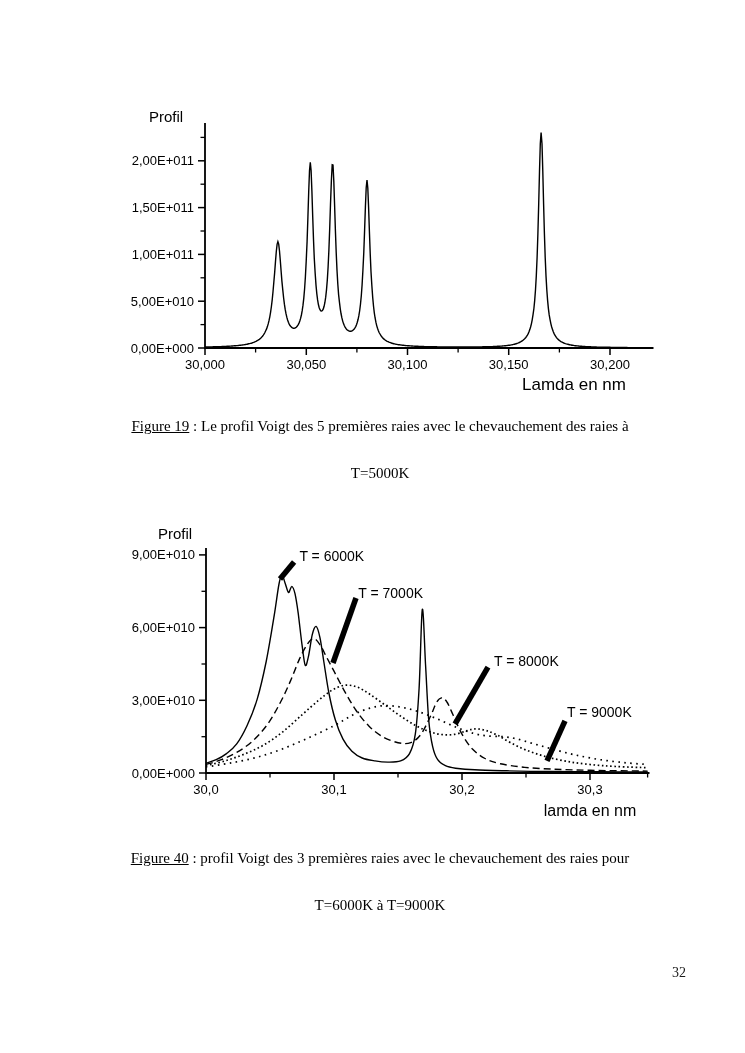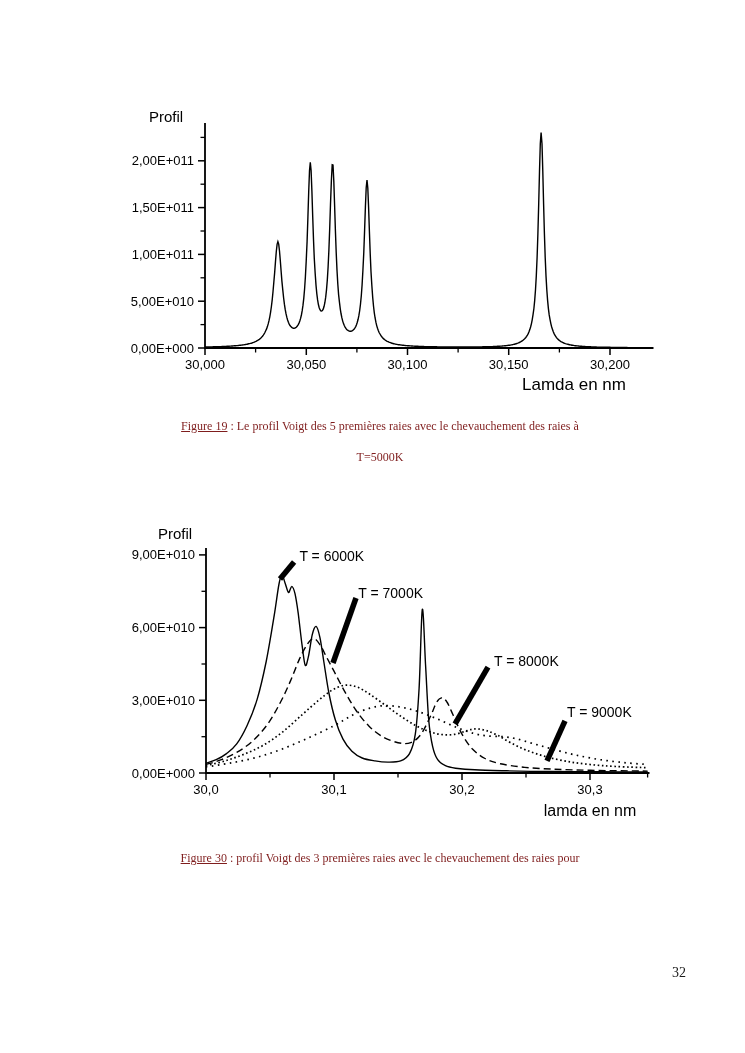--- a/index.html
+++ b/index.html
@@ -4,24 +4,24 @@
 <style>
   html,body{margin:0;padding:0;background:#888;}
   .page{
     position:relative;width:745px;height:1053px;background:#ffffff;
     margin:0 auto;overflow:hidden;
     font-family:"Liberation Serif", serif;color:#111;
   }
   .chart-canvas{position:absolute;left:0;top:0;}
   .caption{
     position:absolute;left:90px;width:580px;text-align:center;
-    font-size:12px;color:#7f1d1d;line-height:18px;
+    font-size:15px;color:#000000;line-height:18px;
   }
   .caption .figlabel{text-decoration:underline;}
-  .cap-line2{margin-top:13px;}
+  .cap-line2{margin-top:29px;}
   .page-number{
     position:absolute;left:672px;top:965px;font-size:14px;color:#1a1a1a;
   }
 </style>
 </head>
 <body>
 
 <div class="page">
 
   <svg class="chart-canvas" width="745" height="1053" viewBox="0 0 745 1053">
@@ -101,17 +101,18 @@
         <text x="567.0" y="717.4" text-anchor="start" fill="#000000" font-family="&quot;Liberation Sans&quot;,sans-serif" font-size="14">T = 9000K</text>
       </g>
   </svg>
 
   <div class="caption" style="top:417px;">
     <div class="cap-line1"><span class="figlabel">Figure 19</span><span> : Le profil Voigt des 5 premières raies avec le chevauchement des raies à</span></div>
     <div class="cap-line2">T=5000K</div>
   </div>
 
   <div class="caption" style="top:849px;">
-    <div class="cap-line1"><span class="figlabel">Figure 30</span><span> : profil Voigt des 3 premières raies avec le chevauchement des raies pour</span></div>
+    <div class="cap-line1"><span class="figlabel">Figure 40</span><span> : profil Voigt des 3 premières raies avec le chevauchement des raies pour</span></div>
+    <div class="cap-line2">T=6000K à T=9000K</div>
   </div>
 
   <div class="page-number">32</div>
 </div>
 
 </body></html>

